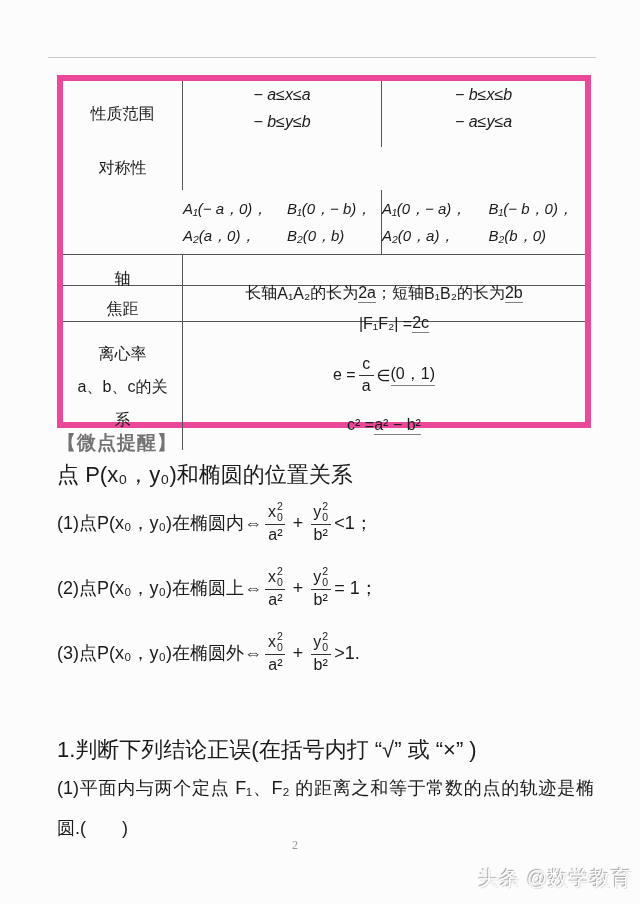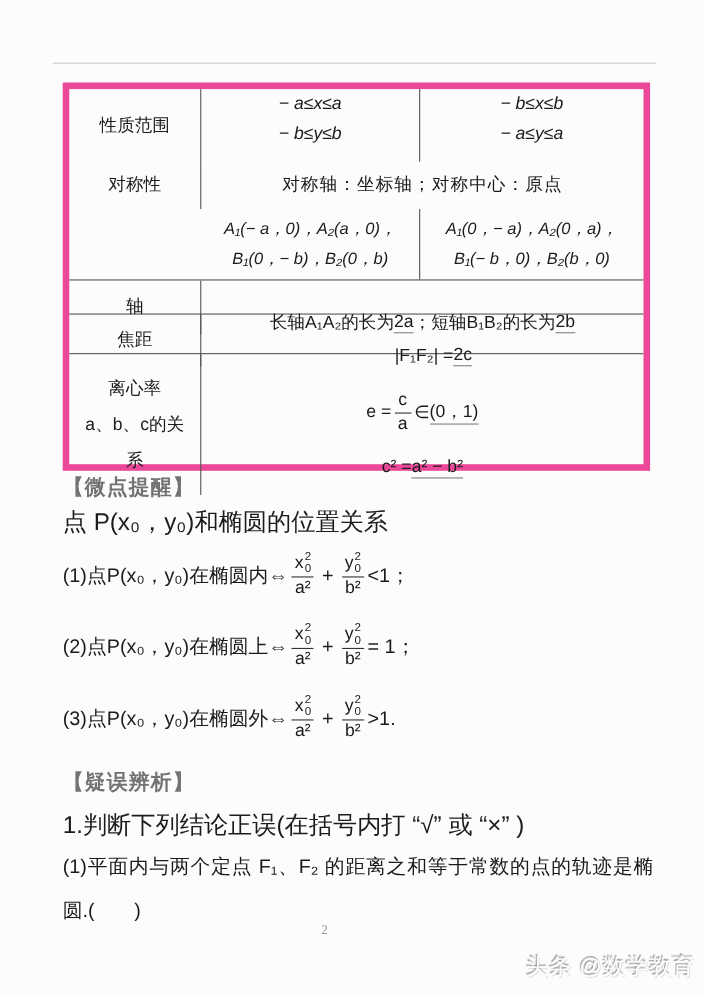--- a/index.html
+++ b/index.html
@@ -16,21 +16,21 @@
     position:absolute; left:57px; top:75px; width:534px;
     border:6px solid #ec4899; font-size:16px;
   }
   .t-top { display:grid; grid-template-columns:120px 199px 1fr; grid-template-rows:66px 43px 64px; }
   .lblcell { grid-column:1; display:flex; align-items:center; justify-content:center; border-right:1px solid #555; }
   .lbl-r1{grid-row:1} .lbl-r2{grid-row:2} .lbl-r3{grid-row:3}
   .c2{grid-column:2} .c3{grid-column:3} .r1{grid-row:1} .r3{grid-row:3}
   .vdiv{ border-right:1px solid #555; }
   .ranges { display:flex; flex-direction:column; justify-content:flex-start; align-items:center; line-height:27px; font-style:italic; }
   .sym { grid-column:2/4; grid-row:2; display:flex; align-items:center; justify-content:center; letter-spacing:1px; }
-  .vertex { display:flex; flex-direction:column; justify-content:center; align-items:center; line-height:27px; font-style:italic; font-size:15px; }
+  .vertex { display:flex; flex-direction:row; justify-content:center; align-items:center; line-height:27px; font-style:italic; font-size:15px; }
   .t-row { display:grid; grid-template-columns:120px 1fr; border-top:1px solid #555; }
   .t-row .rlabel { display:flex; align-items:center; justify-content:center; border-right:1px solid #555; }
   .t-row .rcontent { display:flex; align-items:center; justify-content:center;margin-top:28px; }
   .row-axis{ height:31px; } .row-focal{ height:36px;gap:20px; } .row-ecc{ height:101px; }
   .ecc-label { flex-direction:column; line-height:33px; }
   .ecc-content { flex-direction:column; justify-content:center; }
   .ecc-line { display:flex; align-items:center; justify-content:center; height:50px; }
 
   .var { }
   .u { border-bottom:1px solid #808080; padding-bottom:0px; }
@@ -71,21 +71,20 @@
 
       <div class="ranges c2 r1 vdiv">
         <div>− a≤x≤a</div>
         <div>− b≤y≤b</div>
       </div>
       <div class="ranges c3 r1">
         <div>− b≤x≤b</div>
         <div>− a≤y≤a</div>
       </div>
 
-      <div class="sym">对称轴：坐标轴；对称中心：原点</div>
 
       <div class="vertex c2 r3 vdiv">
         <div>A₁(− a，0)，A₂(a，0)，</div>
         <div>B₁(0，− b)，B₂(0，b)</div>
       </div>
       <div class="vertex c3 r3">
         <div>A₁(0，− a)，A₂(0，a)，</div>
         <div>B₁(− b，0)，B₂(b，0)</div>
       </div>
     </div>
@@ -218,21 +217,20 @@
           <span class="ss">
             <span>2</span>
             <span>0</span>
           </span>
         </span>
       <span class="den var">b²</span>
     </span>
     <span>&gt;1.</span>
   </div>
 
-  <div class="abs sec-header" style="top:698px;">【疑误辨析】</div>
   <div class="abs body-line" style="top:735px;">1.判断下列结论正误(在括号内打 “√” 或 “×” )</div>
   <div class="abs doubt-para" style="top:768px;">
     <span>(1)平面内与两个定点 </span><span class="var">F₁、F₂</span><span> 的距离之和等于常数的点的轨迹是椭圆.(　　)</span>
   </div>
 
   <div class="pagenum">2</div>
   <div class="watermark">头条 @数学教育</div>
 
 </div>
 

